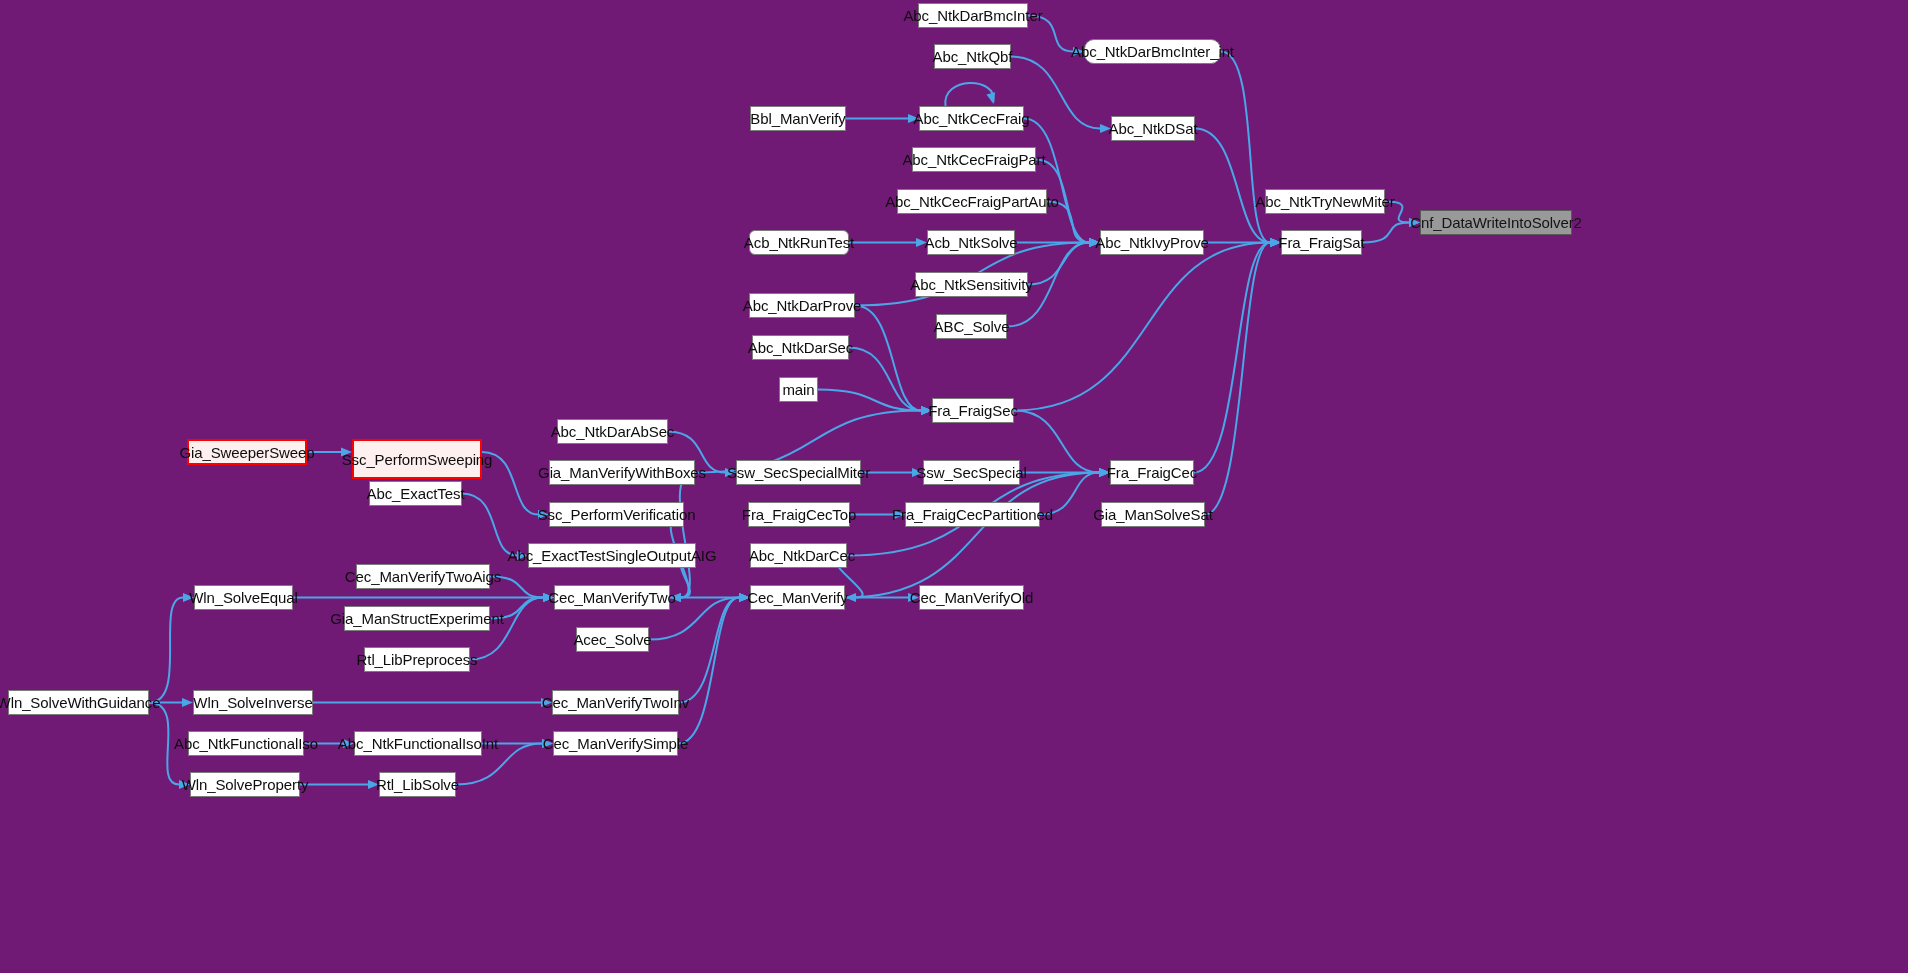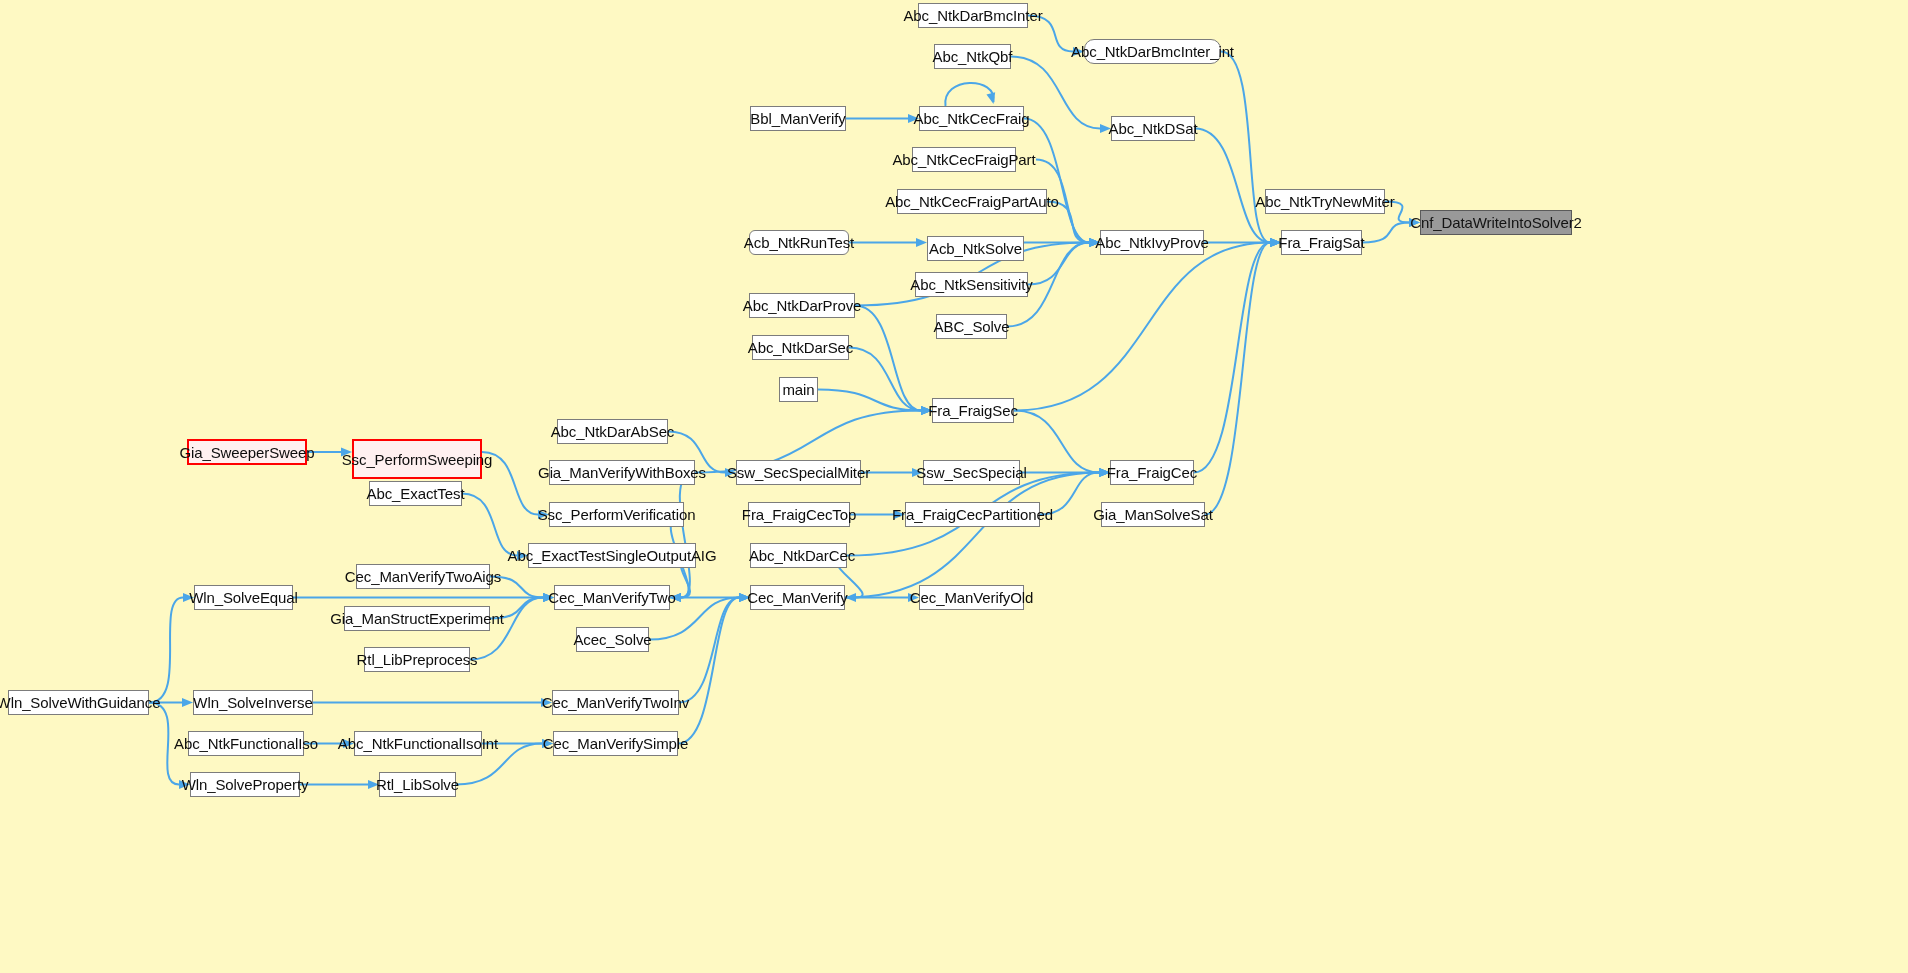--- a/index.html
+++ b/index.html
@@ -1,16 +1,16 @@
 <!DOCTYPE html>
 <html><head>
 <meta charset="utf-8">
 <style>
   html,body{margin:0;padding:0;background:#000;}
-  #stage{position:relative;width:1908px;height:973px;background:#fef9c3;overflow:hidden;
+  #stage{position:relative;width:1908px;height:973px;background:#701a75;overflow:hidden;
          font-family:"Liberation Sans", sans-serif;text-decoration:underline;}
   #graph-svg{position:absolute;left:0;top:0;width:1908px;height:973px;}
   .node-box{position:absolute;box-sizing:border-box;background:#ffffff;border:1px solid #7c7c7c;
             display:flex;align-items:center;justify-content:center;
             font-size:15px;color:#0d0d0d;white-space:nowrap;line-height:1;
             letter-spacing:-0.1px;}
   .node-box.highlight{background:#999999;border:1px solid #5a5a5a;color:#141414;}
   .node-box.marked{background:#fff0f0;border:2px solid #ff0000;}
   .edge{fill:none;stroke:#4ba6e8;stroke-width:2;}
   .arrowhead{fill:#4ba6e8;}
@@ -133,26 +133,26 @@
       <path d="M 456 784.5 C 509.35 784.5, 499.65 743.5, 542 743.5" class="edge"></path>
       <polygon points="553,743.5 542,748 542,739" class="arrowhead"></polygon>
     </svg>
   <div id="nodes-layer">
       <div class="node-box" style="left: 918px; top: 3px; width: 110px; height: 25px;">Abc_NtkDarBmcInter</div>
       <div class="node-box" style="left: 1084px; top: 39px; width: 137px; height: 25px; border-radius: 10px;">Abc_NtkDarBmcInter_int</div>
       <div class="node-box" style="left: 934px; top: 44px; width: 77px; height: 25px;">Abc_NtkQbf</div>
       <div class="node-box" style="left: 750px; top: 106px; width: 96px; height: 25px;">Bbl_ManVerify</div>
       <div class="node-box" style="left: 919px; top: 106px; width: 105px; height: 25px;">Abc_NtkCecFraig</div>
       <div class="node-box" style="left: 1111px; top: 116px; width: 84px; height: 25px;">Abc_NtkDSat</div>
-      <div class="node-box" style="left: 912px; top: 147px; width: 104px; height: 25px;">Abc_NtkCecFraigPart</div>
+      <div class="node-box" style="left: 912px; top: 147px; width: 124px; height: 25px;">Abc_NtkCecFraigPart</div>
       <div class="node-box" style="left: 1265px; top: 189px; width: 120px; height: 25px;">Abc_NtkTryNewMiter</div>
       <div class="node-box highlight" style="left: 1420px; top: 210px; width: 152px; height: 25px;">Cnf_DataWriteIntoSolver2</div>
       <div class="node-box" style="left: 897px; top: 189px; width: 150px; height: 25px;">Abc_NtkCecFraigPartAuto</div>
       <div class="node-box" style="left: 749px; top: 230px; width: 100px; height: 25px; border-radius: 6px;">Acb_NtkRunTest</div>
-      <div class="node-box" style="left: 927px; top: 236px; width: 97px; height: 25px;">Acb_NtkSolve</div>
+      <div class="node-box" style="left: 927px; top: 230px; width: 88px; height: 25px;">Acb_NtkSolve</div>
       <div class="node-box" style="left: 1100px; top: 230px; width: 104px; height: 25px;">Abc_NtkIvyProve</div>
       <div class="node-box" style="left: 1281px; top: 230px; width: 81px; height: 25px;">Fra_FraigSat</div>
       <div class="node-box" style="left: 915px; top: 272px; width: 113px; height: 25px;">Abc_NtkSensitivity</div>
       <div class="node-box" style="left: 749px; top: 293px; width: 106px; height: 25px;">Abc_NtkDarProve</div>
       <div class="node-box" style="left: 936px; top: 314px; width: 71px; height: 25px;">ABC_Solve</div>
       <div class="node-box" style="left: 752px; top: 335px; width: 97px; height: 25px;">Abc_NtkDarSec</div>
       <div class="node-box" style="left: 779px; top: 377px; width: 39px; height: 25px;">main</div>
       <div class="node-box" style="left: 932px; top: 398px; width: 82px; height: 25px;">Fra_FraigSec</div>
       <div class="node-box" style="left: 557px; top: 419px; width: 111px; height: 25px;">Abc_NtkDarAbSec</div>
       <div class="node-box marked" style="left: 187px; top: 439px; width: 120px; height: 26px;">Gia_SweeperSweep</div>

